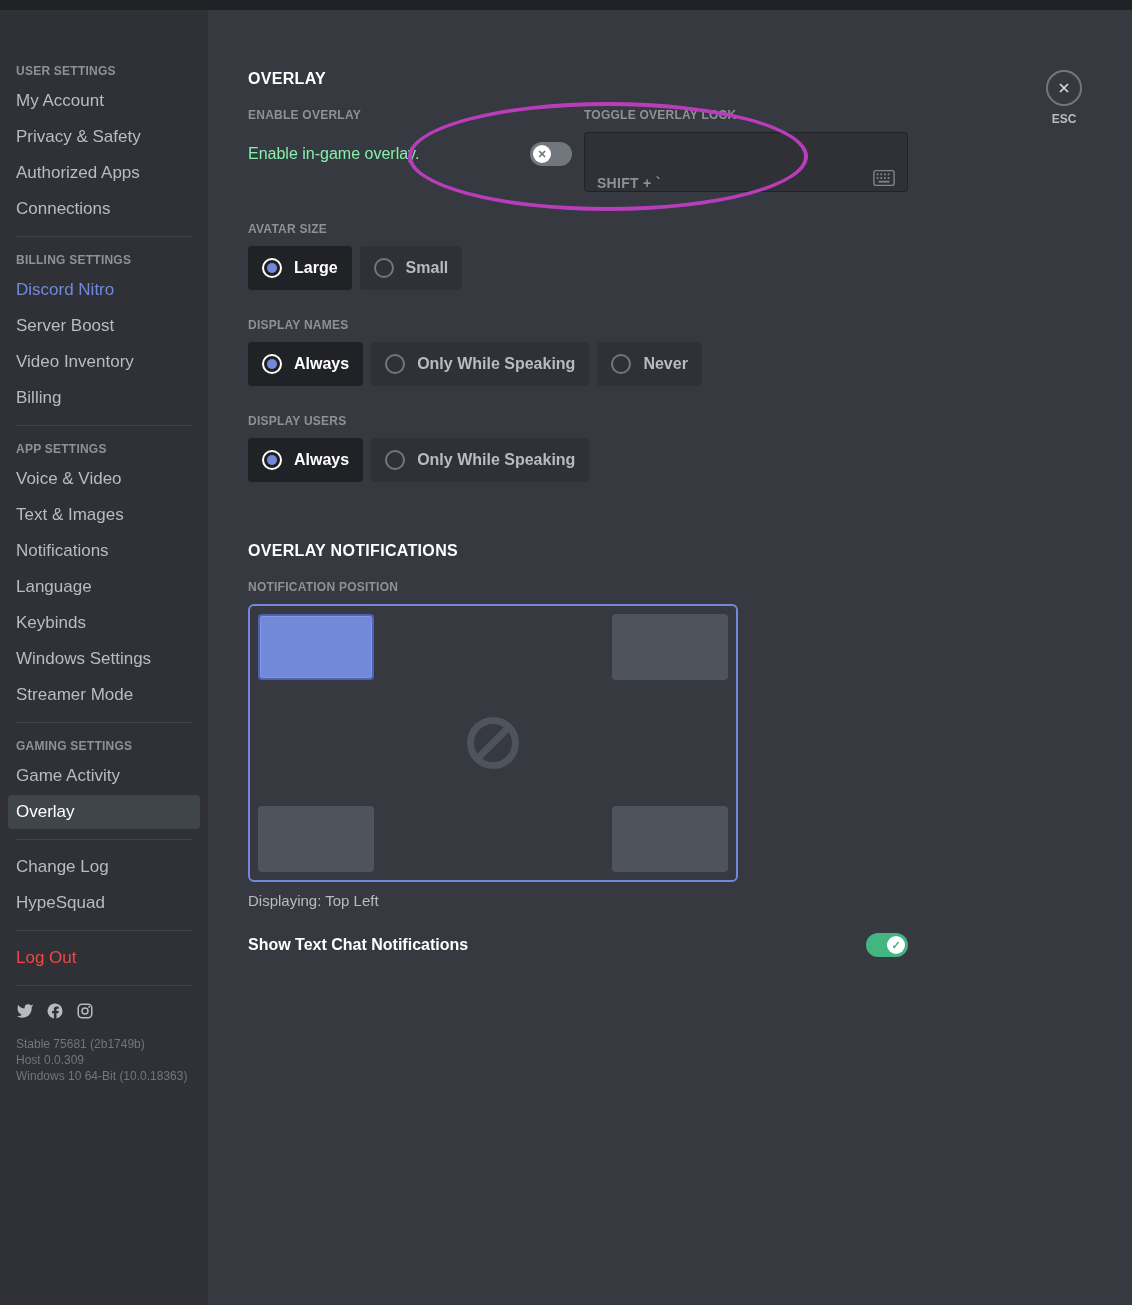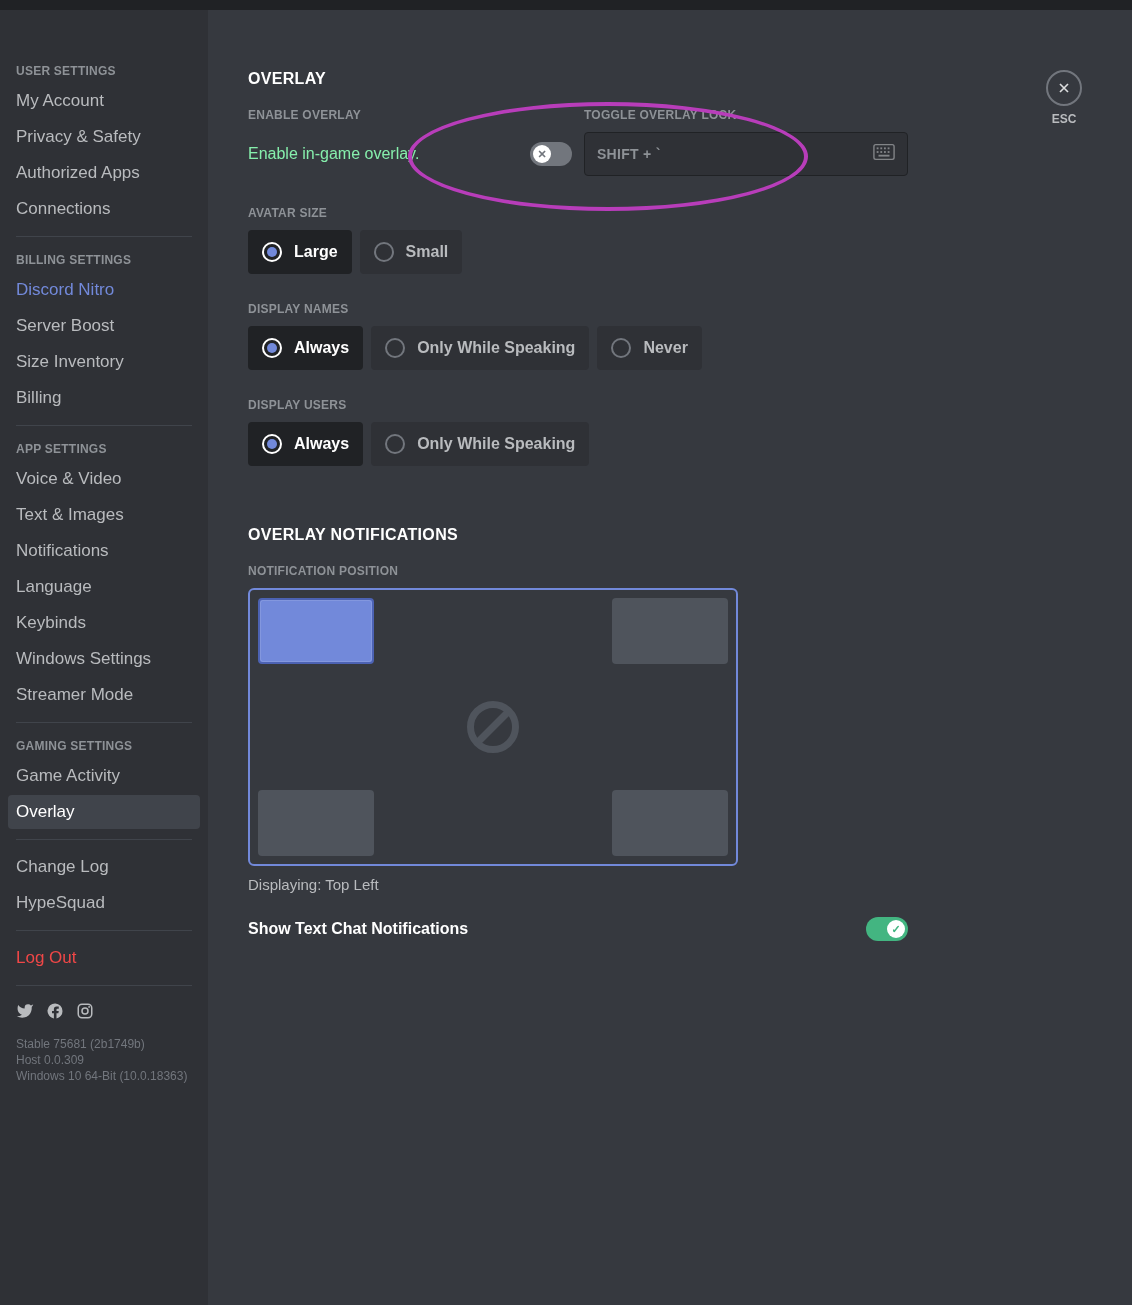--- a/index.html
+++ b/index.html
@@ -162,23 +162,23 @@
   .toggle.on::after {
     content: "✓";
     left: auto;
     right: 3px;
     color: #43b581;
   }
   .keybind-box {
     background: #2f3136;
     border: 1px solid #202225;
     border-radius: 4px;
-    height: 44px;
-    display: flex;
-    align-items: center;
+    height: 60px;
+    display: flex;
+    align-items: flex-end;
     justify-content: space-between;
     padding: 0 12px;
   }
   .keybind-text {
     color: #8e9297;
     font-weight: 700;
     font-size: 14px;
     letter-spacing: 0.02em;
   }
   .keybind-box svg { width: 22px; height: 18px; fill: #b9bbbe; opacity: 0.6; }
@@ -294,21 +294,21 @@
     <div class="side-header">User Settings</div>
     <div class="side-item">My Account</div>
     <div class="side-item">Privacy &amp; Safety</div>
     <div class="side-item">Authorized Apps</div>
     <div class="side-item">Connections</div>
     <div class="side-sep"></div>
 
     <div class="side-header">Billing Settings</div>
     <div class="side-item nitro">Discord Nitro</div>
     <div class="side-item">Server Boost</div>
-    <div class="side-item">Size Inventory</div>
+    <div class="side-item">Video Inventory</div>
     <div class="side-item">Billing</div>
     <div class="side-sep"></div>
 
     <div class="side-header">App Settings</div>
     <div class="side-item">Voice &amp; Video</div>
     <div class="side-item">Text &amp; Images</div>
     <div class="side-item">Notifications</div>
     <div class="side-item">Language</div>
     <div class="side-item">Keybinds</div>
     <div class="side-item">Windows Settings</div>

